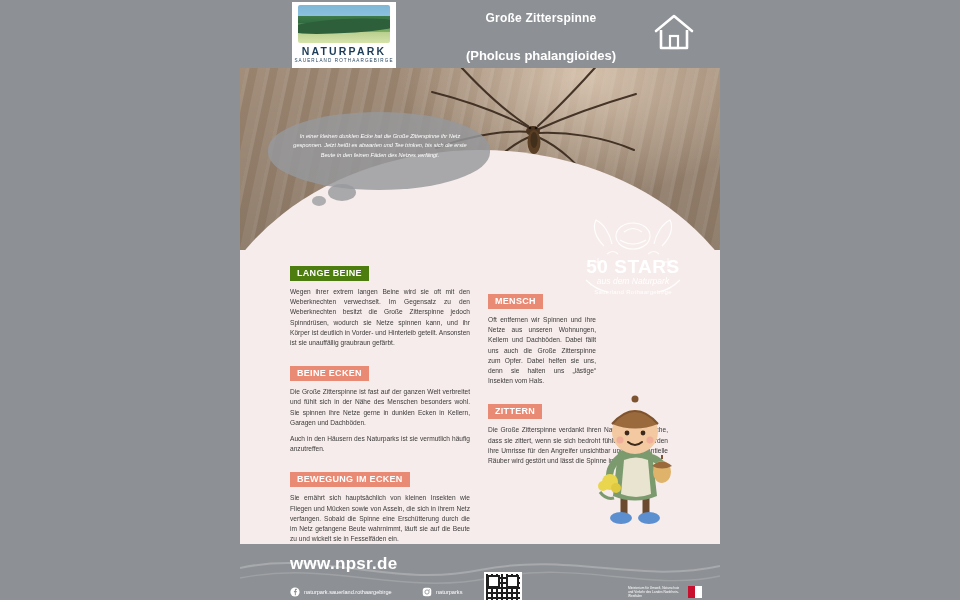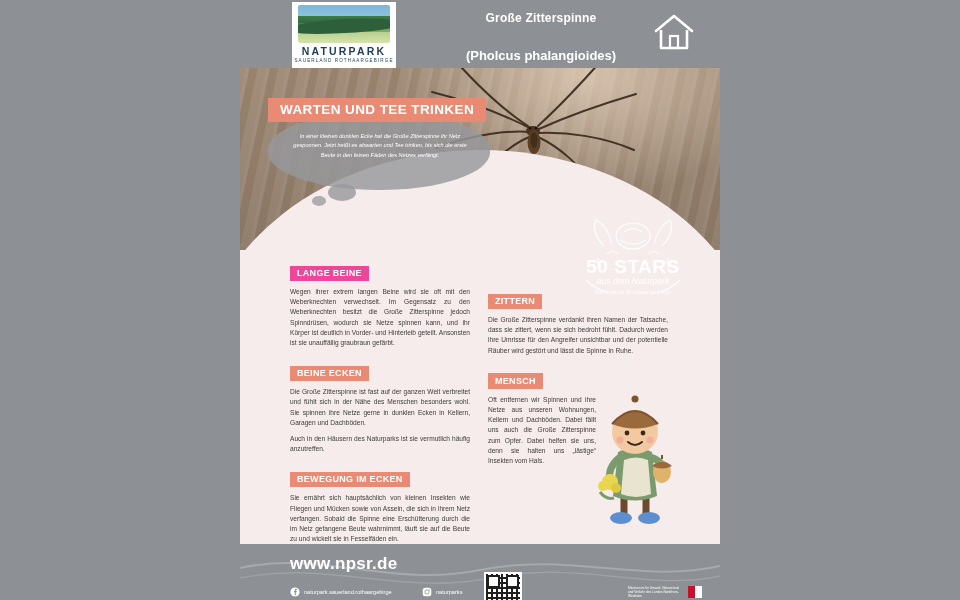--- a/index.html
+++ b/index.html
@@ -273,21 +273,21 @@
   .sec { margin-bottom: 14px; }
   .sec-head {
     display: inline-block;
     color: #ffffff;
     font-weight: bold;
     font-size: 9px;
     letter-spacing: 0.3px;
     padding: 2.5px 7px 3px 7px;
     margin-bottom: 6px;
   }
-  .sec-head.blue { background: #ec4899; }
+  .sec-head.blue { background: #4d7c0f; }
   .sec-head.orange { background: #e98a74; }
   .sec-body {
     font-size: 6.6px;
     line-height: 10.2px;
     color: #3b3b3b;
     text-align: justify;
   }
   .sec-body p { margin: 0 0 6px 0; }
   .sec-body p:last-child { margin-bottom: 0; }
   #mensch-body { width: 108px; }
@@ -439,21 +439,20 @@
         <path d="M4 21 L22 6 L40 21" fill="none" stroke="#ffffff" stroke-width="2.6" stroke-linecap="round" stroke-linejoin="round"></path>
         <path d="M9 20 L9 38 L35 38 L35 20" fill="none" stroke="#ffffff" stroke-width="2.6" stroke-linejoin="round"></path>
         <rect x="18" y="26" width="8" height="12" fill="none" stroke="#ffffff" stroke-width="2.2"></rect>
       </svg>
     </div>
 
     <div id="bubble"></div>
     <div id="bubble-tail1"></div>
     <div id="bubble-tail2"></div>
     <div id="bubble-text">In einer kleinen dunklen Ecke hat die Große Zitterspinne ihr Netz gesponnen. Jetzt heißt es abwarten und Tee trinken, bis sich die erste Beute in den feinen Fäden des Netzes verfängt.</div>
-    <div id="headline">WARTEN UND TEE TRINKEN</div>
 
     <div id="badge">
       <svg viewBox="0 0 118 104" width="118" height="104">
         <g stroke="#ffffff" stroke-width="1.1" fill="none" opacity="0.95">
           <path d="M30 36 C 22 28, 18 18, 22 10 C 30 14, 36 24, 38 34"></path>
           <path d="M88 36 C 96 28, 100 18, 96 10 C 88 14, 82 24, 80 34"></path>
           <ellipse cx="59" cy="26" rx="17" ry="13"></ellipse>
           <path d="M50 22 q 9 -7 18 0"></path>
           <path d="M46 30 q 13 8 26 0"></path>
           <path d="M33 44 q 6 -5 11 0"></path>
@@ -493,30 +492,30 @@
         <div class="sec-body">
           <p>Sie ernährt sich hauptsächlich von kleinen Insekten wie Fliegen und Mücken sowie von Asseln, die sich in ihrem Netz verfangen. Sobald die Spinne eine Erschütterung durch die im Netz gefangene Beute wahrnimmt, läuft sie auf die Beute zu und wickelt sie in Fesselfäden ein.</p>
         </div>
       </div>
 
     </div>
 
     <div class="col" id="col-right">
 
       <div class="sec">
+        <div class="sec-head orange">MENSCH</div>
+        <div class="sec-body" id="mensch-body">
+          <p>Oft entfernen wir Spinnen und ihre Netze aus unseren Wohnungen, Kellern und Dachböden. Dabei fällt uns auch die Große Zitterspinne zum Opfer. Dabei helfen sie uns, denn sie halten uns „lästige“ Insekten vom Hals.</p>
+        </div>
+      </div>
+
+      <div class="sec">
         <div class="sec-head orange">ZITTERN</div>
         <div class="sec-body">
           <p>Die Große Zitterspinne verdankt ihren Namen der Tatsache, dass sie zittert, wenn sie sich bedroht fühlt. Dadurch werden ihre Umrisse für den Angreifer unsichtbar und der potentielle Räuber wird gestört und lässt die Spinne in Ruhe.</p>
-        </div>
-      </div>
-
-      <div class="sec">
-        <div class="sec-head orange">MENSCH</div>
-        <div class="sec-body" id="mensch-body">
-          <p>Oft entfernen wir Spinnen und ihre Netze aus unseren Wohnungen, Kellern und Dachböden. Dabei fällt uns auch die Große Zitterspinne zum Opfer. Dabei helfen sie uns, denn sie halten uns „lästige“ Insekten vom Hals.</p>
         </div>
       </div>
 
     </div>
 
     <svg id="mascot" viewBox="0 0 100 152">
 
       <path d="M36 116 l0 20" stroke="#6b4a30" stroke-width="7" stroke-linecap="round" fill="none"></path>
       <path d="M58 116 l0 20" stroke="#6b4a30" stroke-width="7" stroke-linecap="round" fill="none"></path>
       <ellipse cx="33" cy="140" rx="11" ry="6" fill="#5b8fd0"></ellipse>

